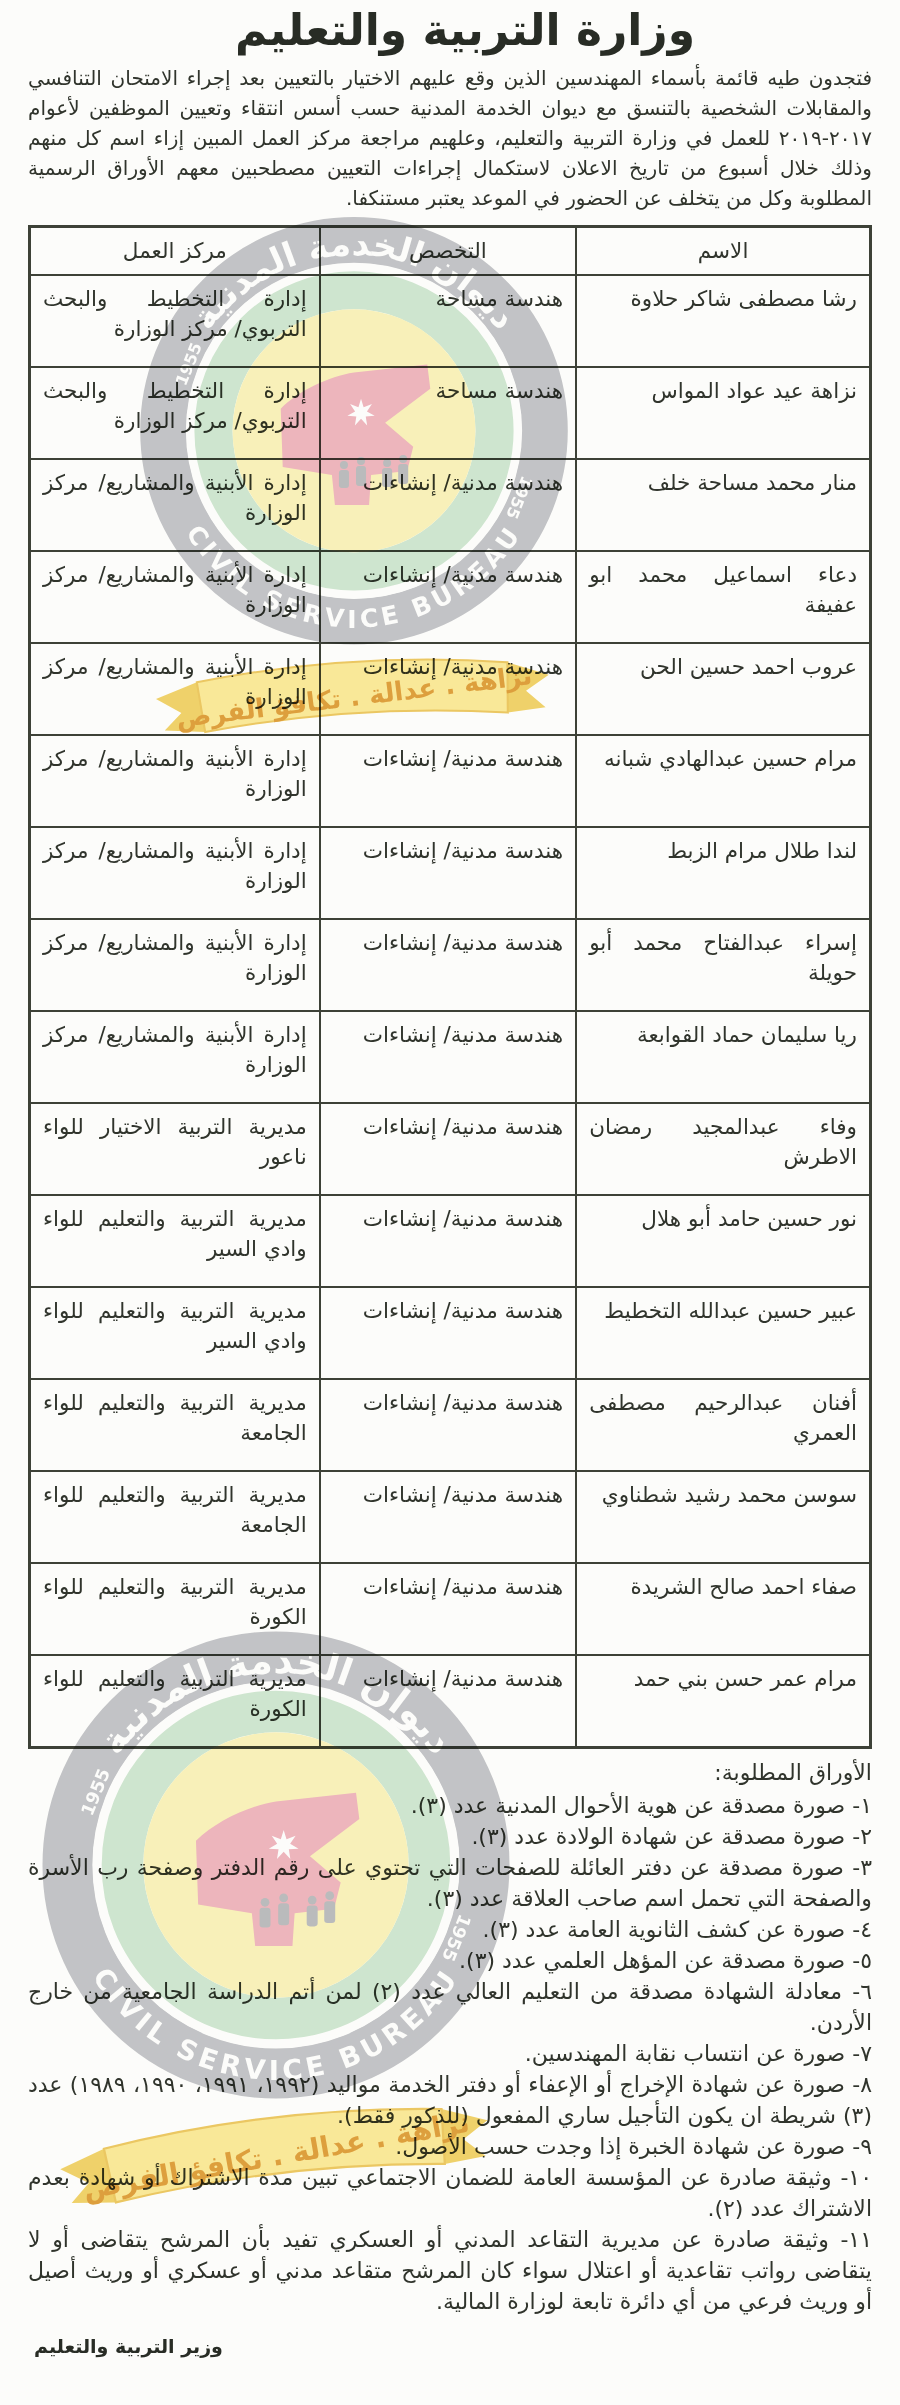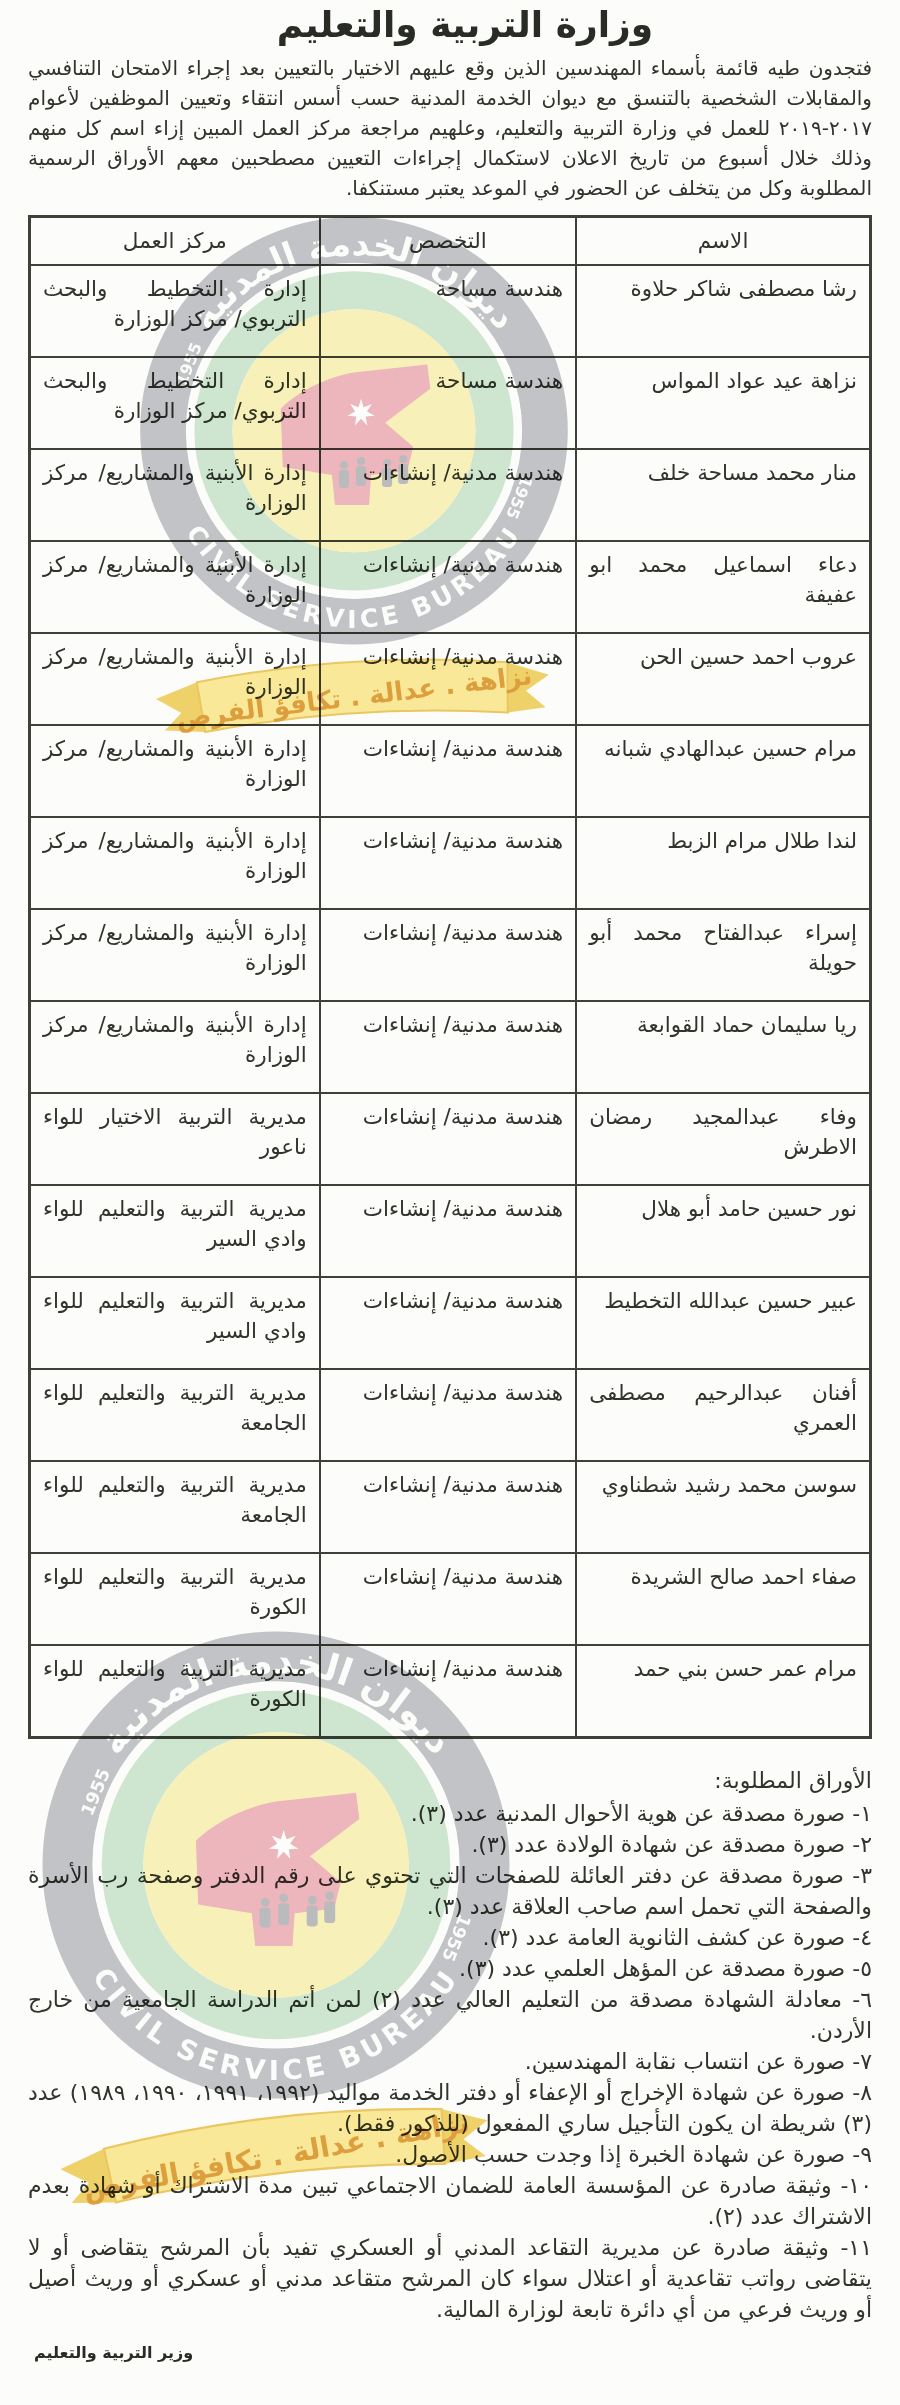--- a/index.html
+++ b/index.html
@@ -8,21 +8,21 @@
     width:900px;height:2405px;
     margin:0 auto;
     background:#fcfcfa;
     font-family:"DejaVu Sans",sans-serif;
     color:#30342c;
     direction:rtl;
     overflow:hidden;
   }
   .content{position:relative;z-index:1;padding:0 28px;}
   .title{
-    font-size:36px;font-weight:bold;color:#282c25;
+    font-size:44px;font-weight:bold;color:#282c25;
     text-align:center;margin:4px 30px 8px 60px;
     letter-spacing:-1px;
   }
   .intro{
     font-size:20px;line-height:30px;
     text-align:justify;text-align-last:right;
     margin:0 0 12px 0;
   }
   table.roster{
     width:100%;border-collapse:collapse;
@@ -38,25 +38,25 @@
     line-height:30px;
   }
   table.roster th{height:34px;text-align:center;padding:6px 10px;vertical-align:middle;}
   table.roster td{height:74px;}
   col.c-name{width:35%;}
   col.c-spec{width:30.5%;}
   col.c-center{width:34.5%;}
   td.cell-name{text-align:justify;text-align-last:right;}
   td.cell-spec{text-align:right;}
   td.cell-center{text-align:justify;text-align-last:right;}
-  .docs{margin-top:26px;font-size:22px;line-height:31px;}
+  .docs{margin-top:8px;font-size:22px;line-height:31px;}
   .docs-heading{margin-bottom:2px;}
   .doc-item{text-align:justify;text-align-last:right;}
   .signature{
-    font-size:16px;font-weight:bold;color:#282c25;
+    font-size:19px;font-weight:bold;color:#282c25;
     margin-top:18px;text-align:left;padding-left:6px;
   }
   .stamp{
     position:absolute;z-index:2;
     mix-blend-mode:multiply;
     pointer-events:none;
     opacity:.95;
   }
   #stamp1{left:138px;top:212px;width:432px;height:542px;}
   #stamp2{left:40px;top:1626px;width:472px;height:592px;}

